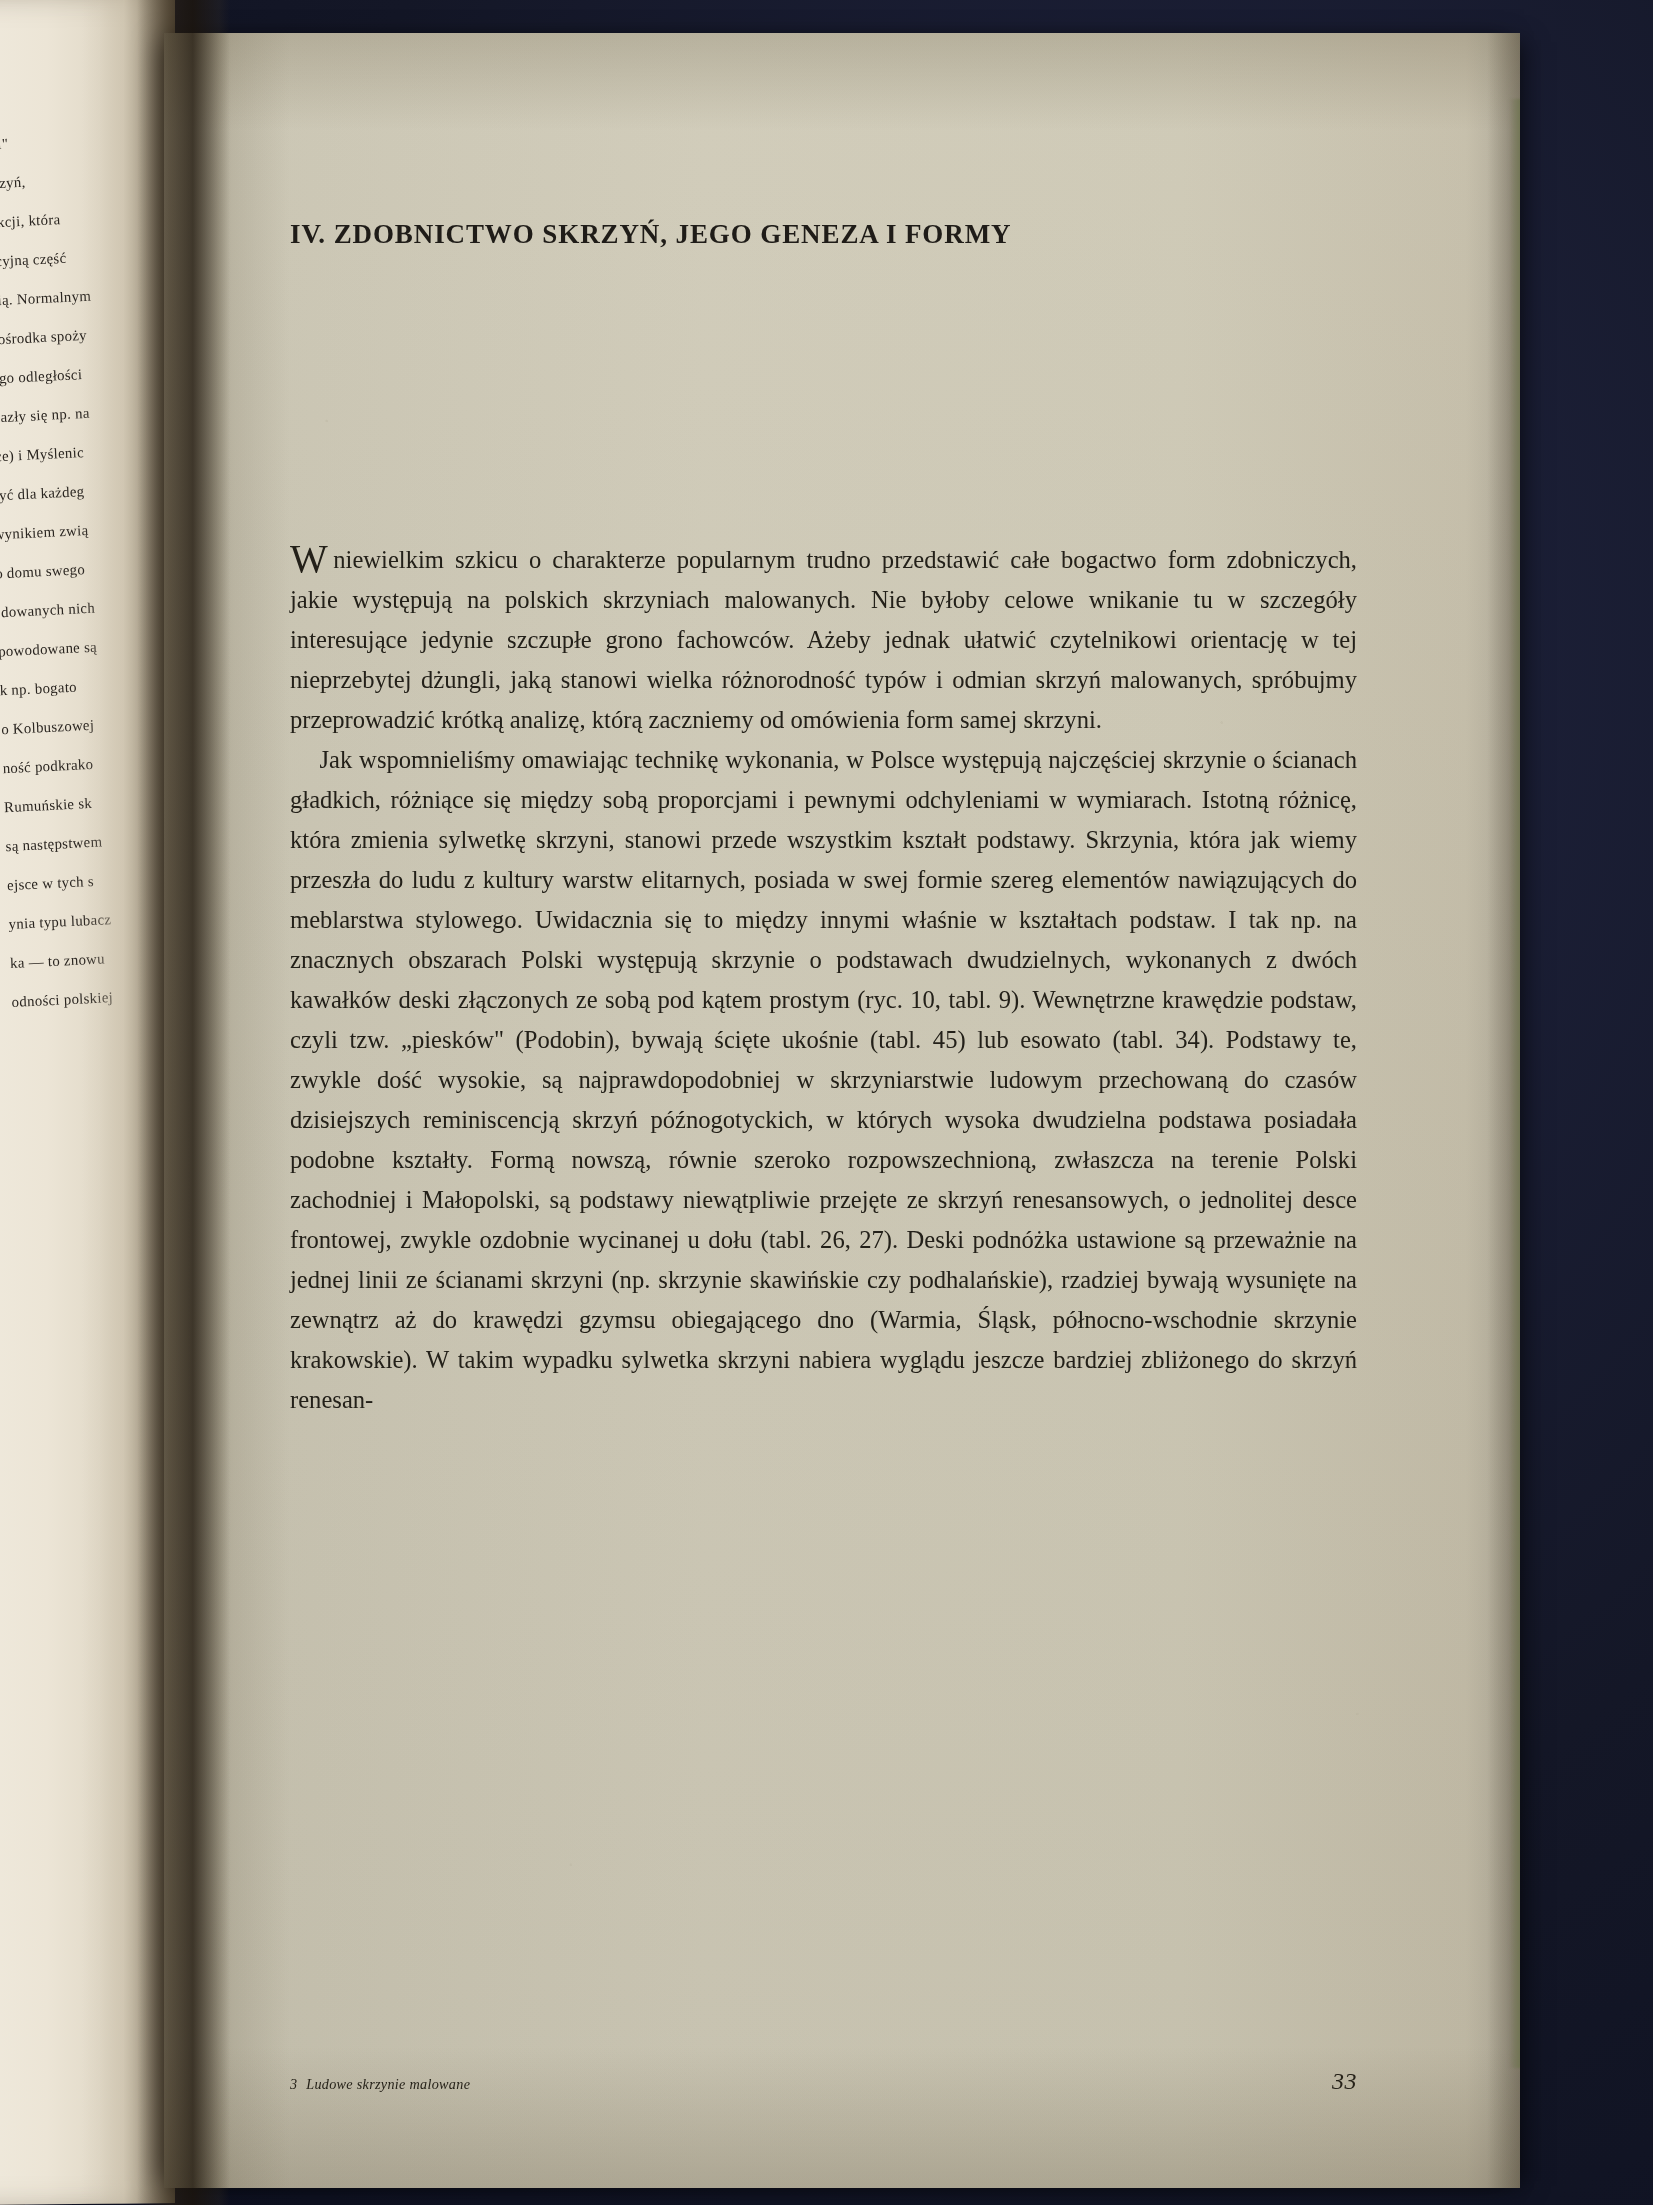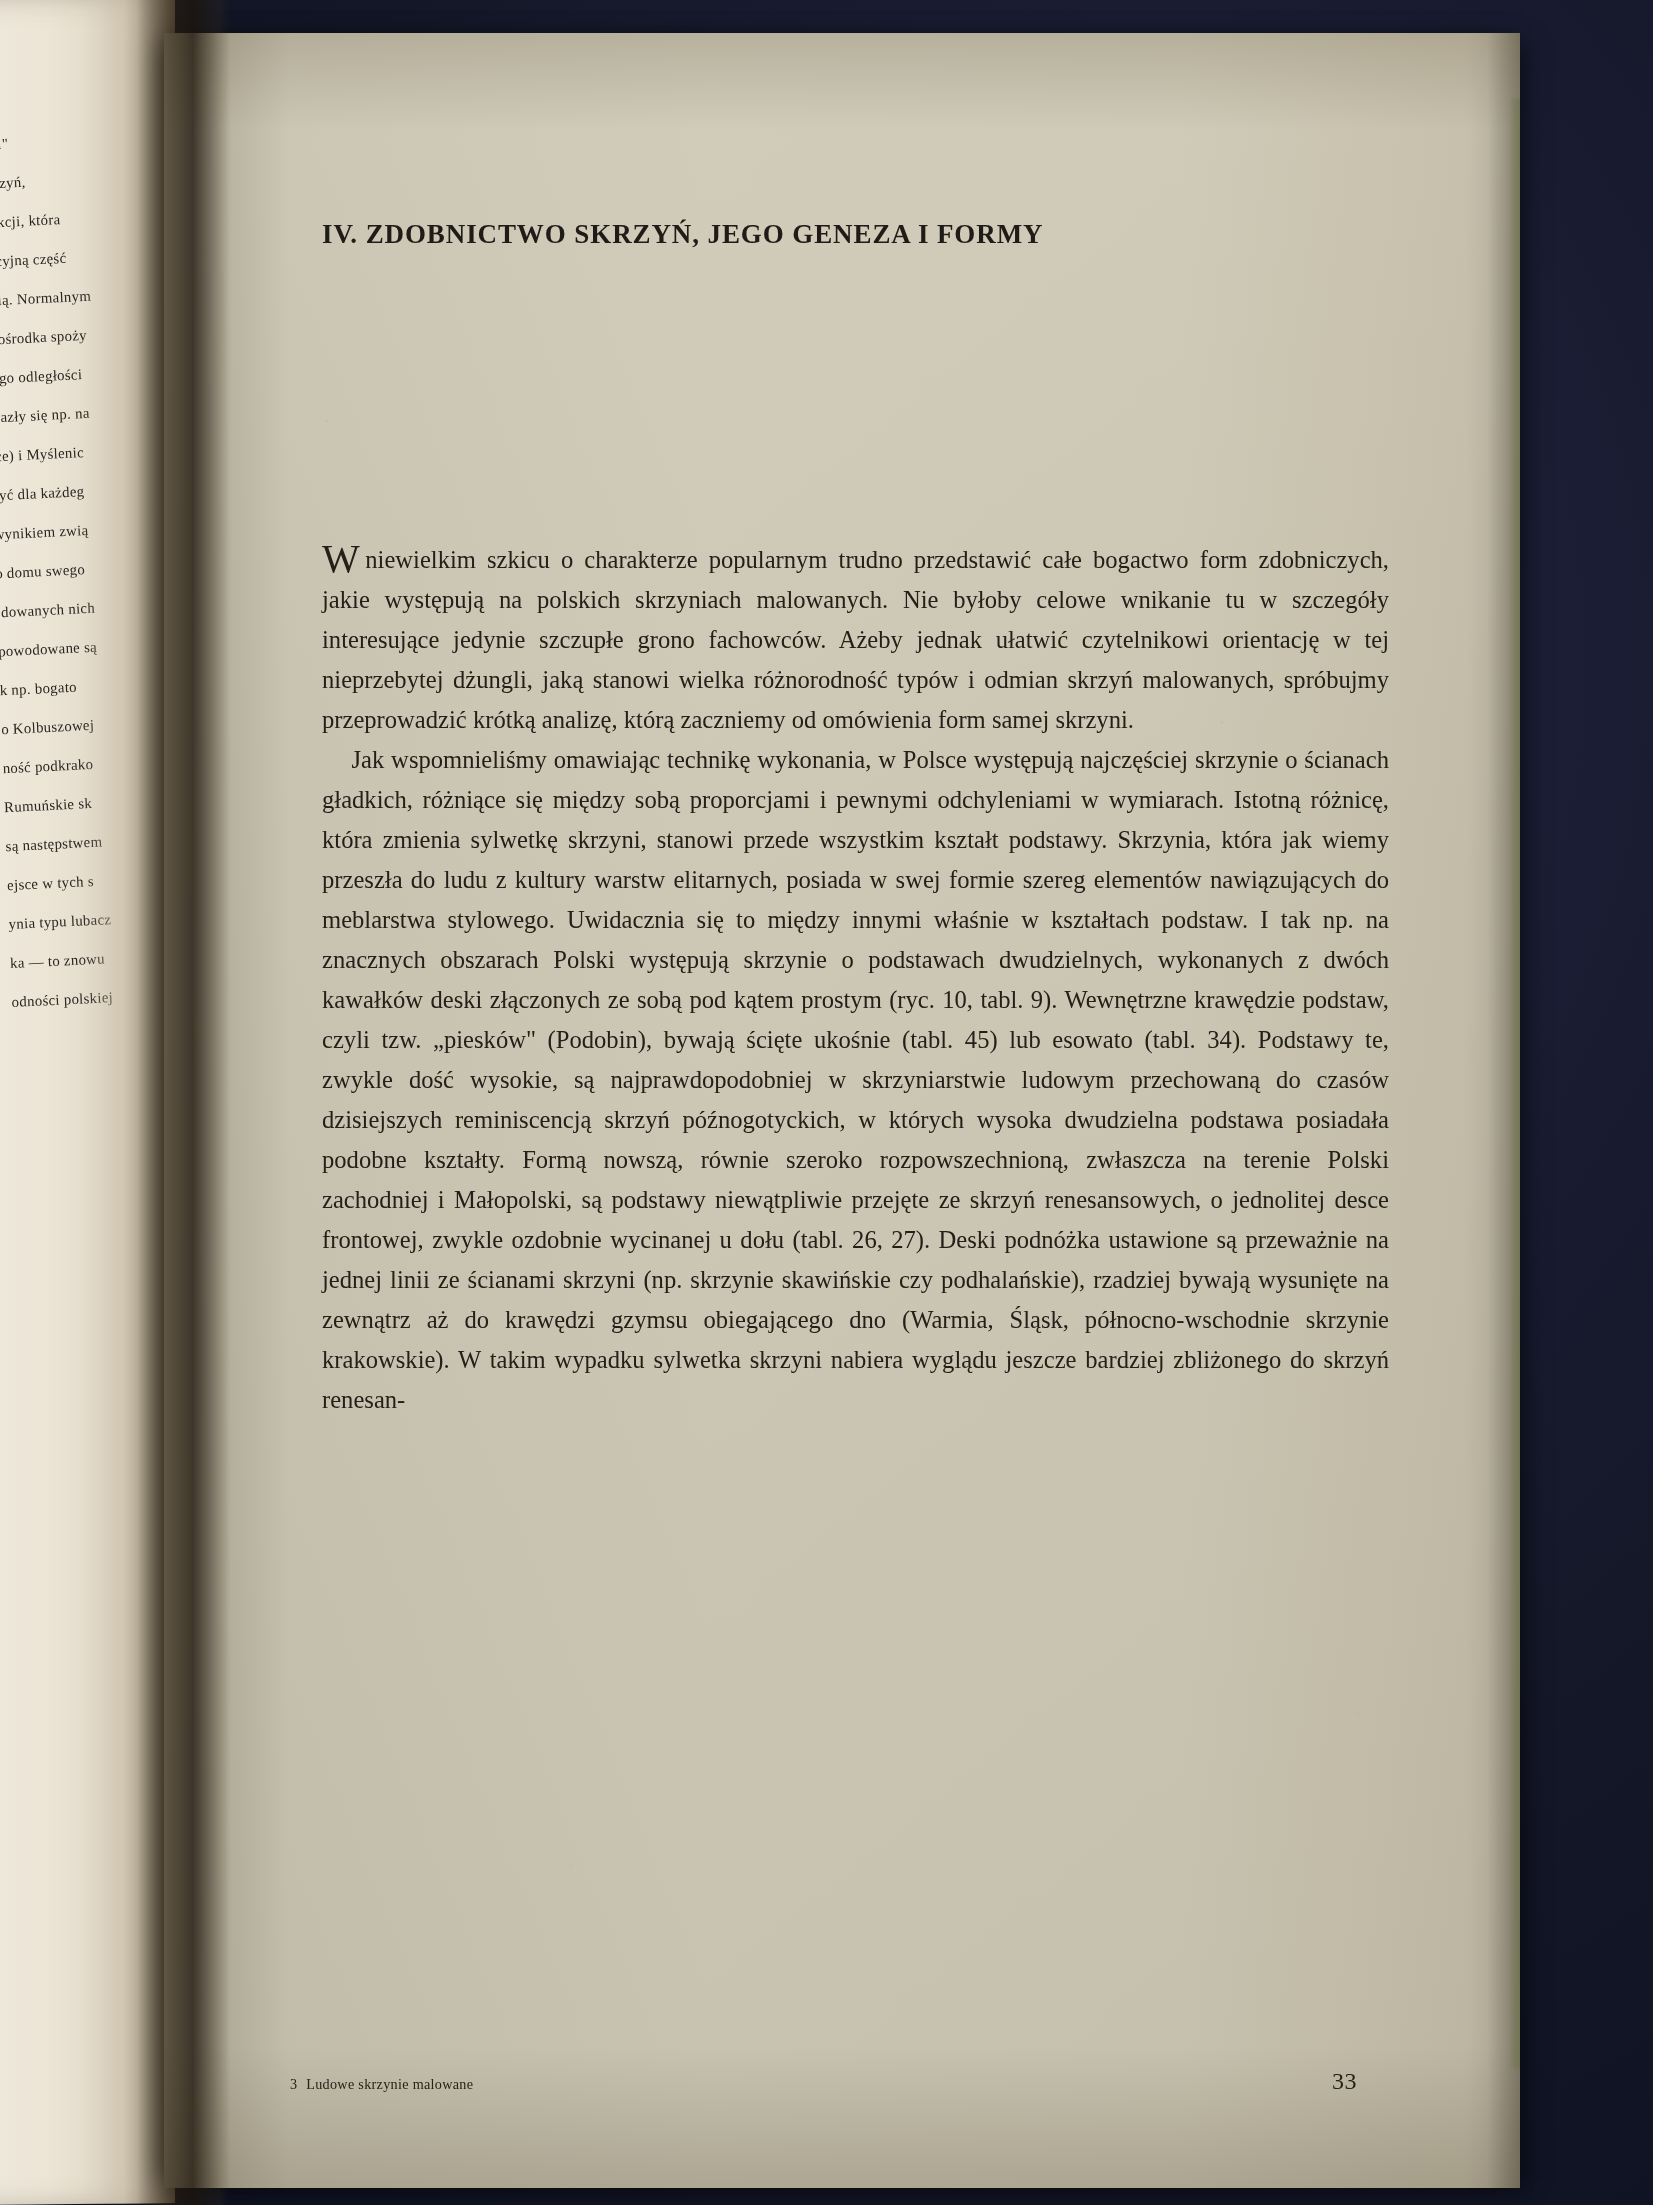--- a/index.html
+++ b/index.html
@@ -128,21 +128,20 @@
     pointer-events: none;
   }
 
   
   .content {
     position: absolute;
     left: 126px;
     top: 0;
     width: 1067px;
     color: #23201c;
-    margin-left: 32px;
   }
   .chapter-title {
     margin-top: 186px;
     font-size: 27px;
     letter-spacing: 0.9px;
     font-variant: small-caps;
     text-transform: none;
     color: #1f1c18;
     white-space: nowrap;
   }
@@ -171,20 +170,21 @@
 
   .footer {
     position: absolute;
     left: 126px;
     bottom: 93px;
     width: 1067px;
     display: flex;
     justify-content: space-between;
     align-items: baseline;
     color: #262219;
+    font-style: italic;
   }
   .footer-left {
     font-size: 14.2px;
     letter-spacing: 0.3px;
   }
   .footer-left .fnum {
     margin-right: 8.8px;
     font-size: 14.2px;
   }
   .page-number {

